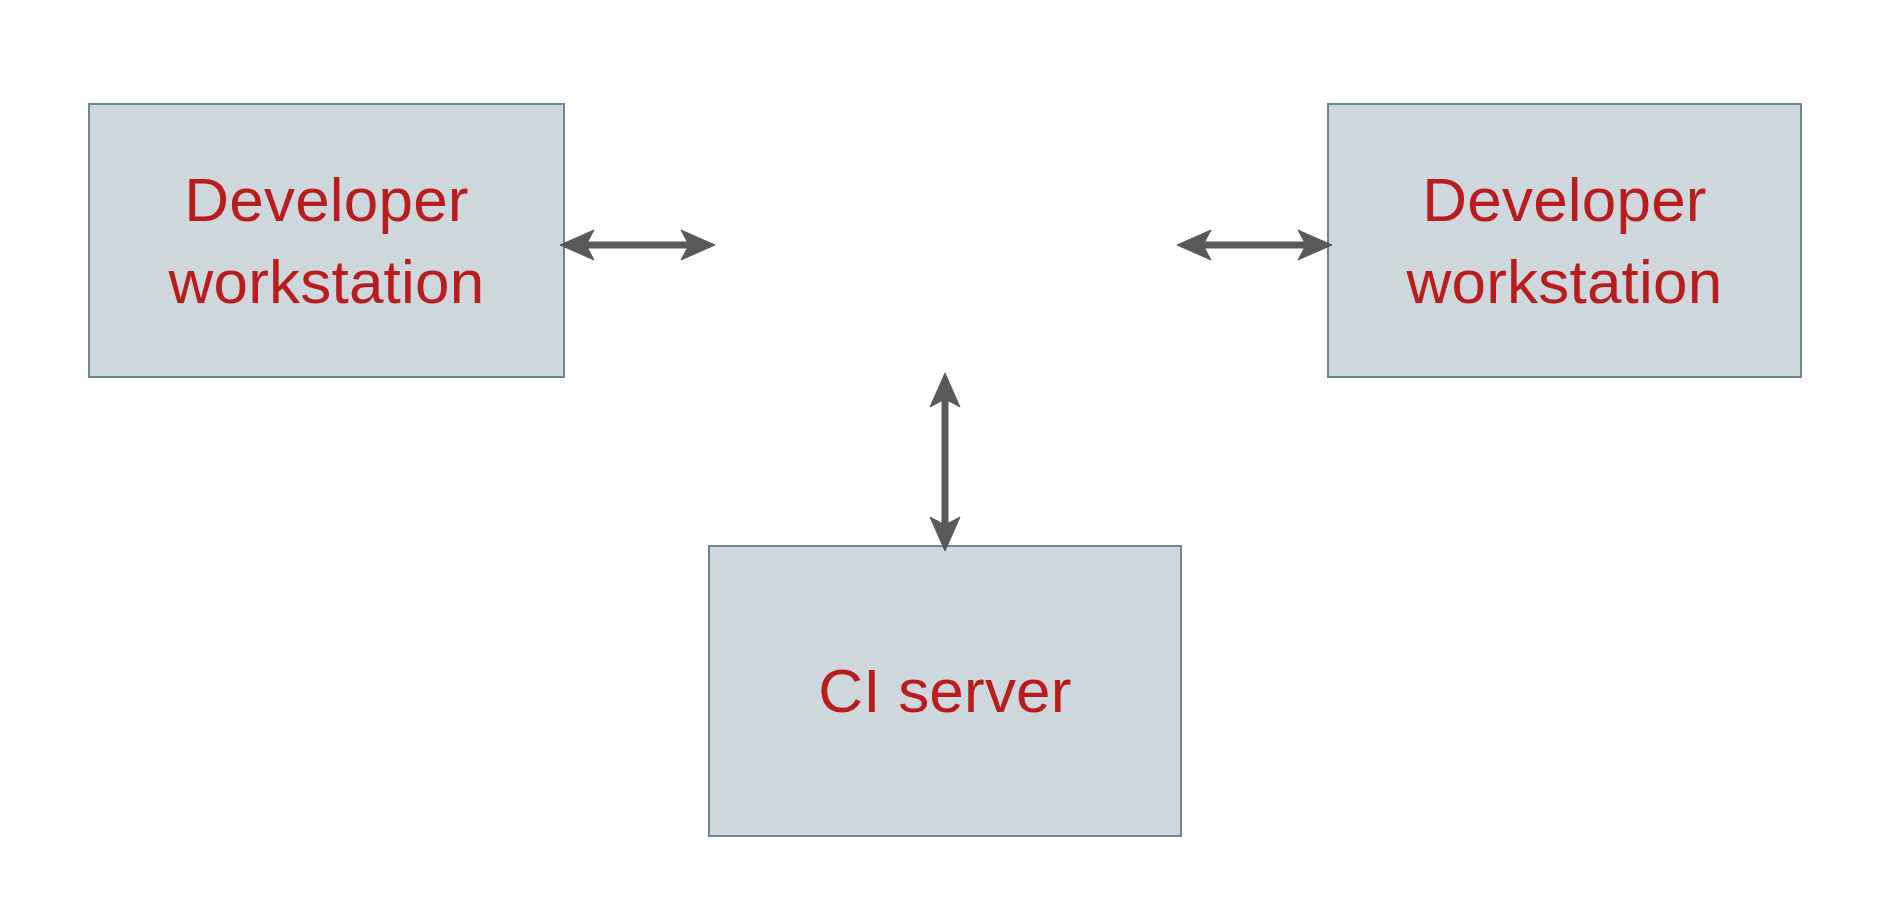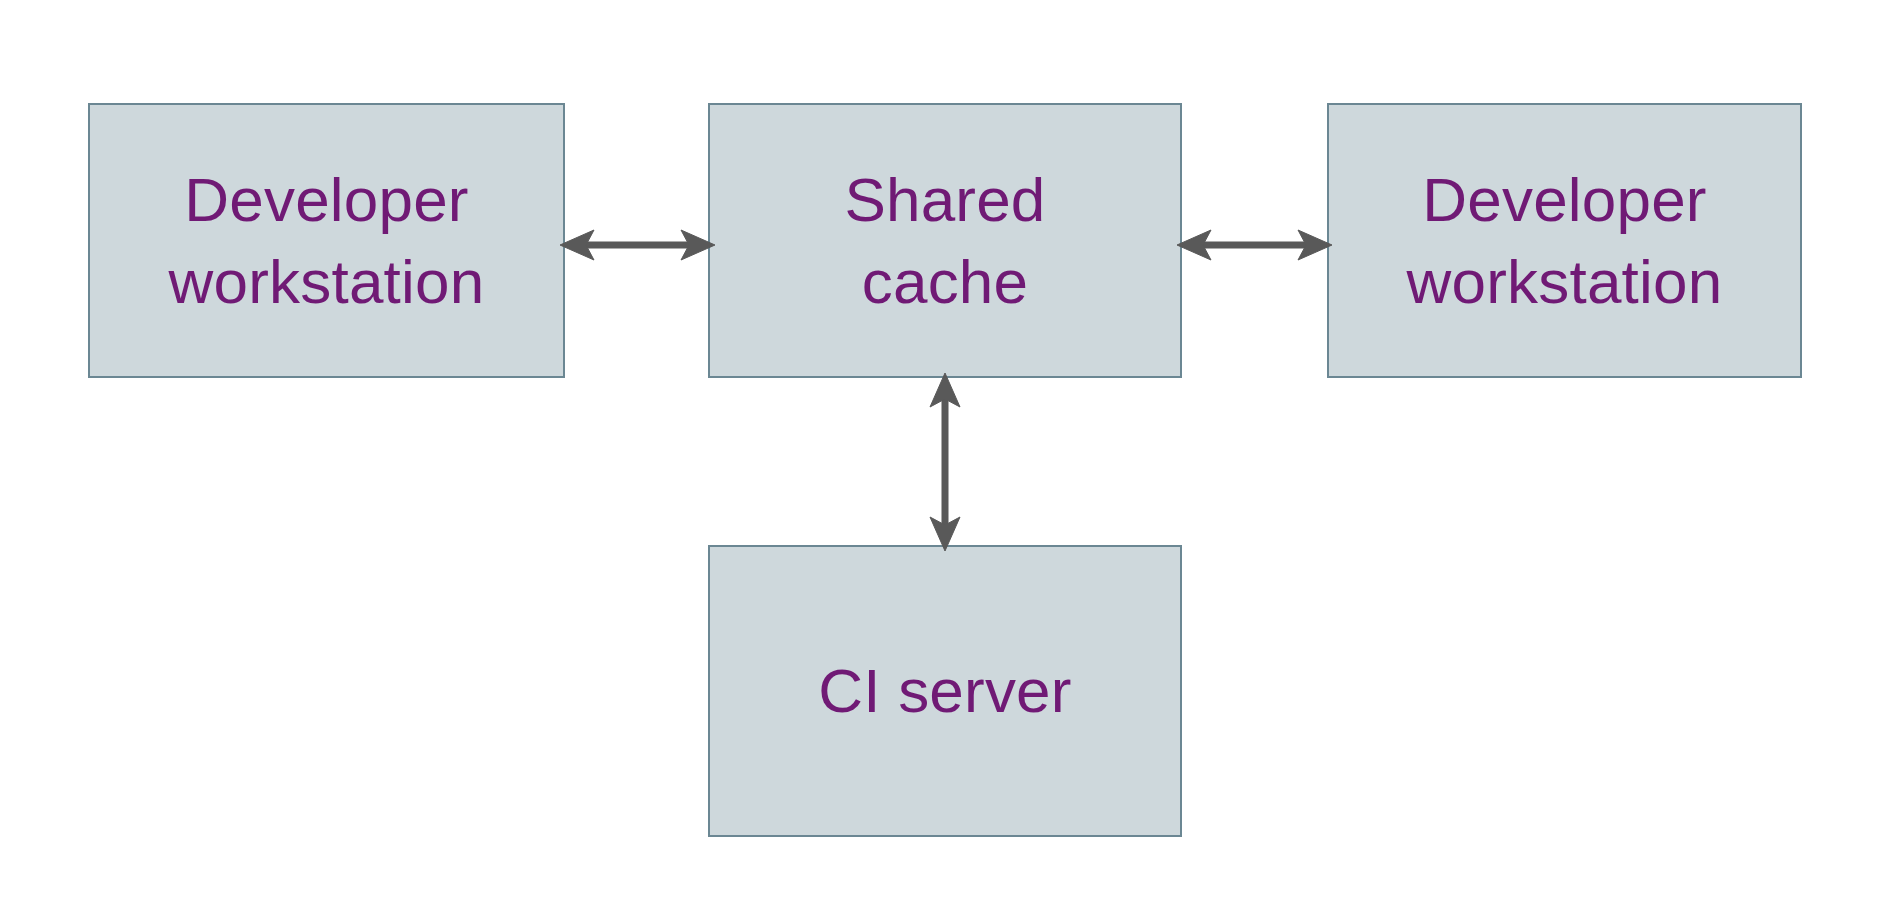--- a/index.html
+++ b/index.html
@@ -25,21 +25,21 @@
     background: #ced8dc;
     border: 2px solid #6b8793;
     display: flex;
     align-items: center;
     justify-content: center;
     text-align: center;
   }
   .node-label {
     font-size: 62px;
     line-height: 1.32;
-    color: #701a75;
+    color: #b91c1c;
     letter-spacing: 0.2px;
     font-weight: 400;
     white-space: pre-line;
     padding: 0 6px;
   }
   
   #node-dev-left   { left: 88px;   top: 103px; width: 477px; height: 275px; }
   #node-shared     { left: 708px;  top: 103px; width: 474px; height: 275px; }
   #node-dev-right  { left: 1327px; top: 103px; width: 475px; height: 275px; }
   #node-ci         { left: 708px;  top: 545px; width: 474px; height: 292px; }
@@ -59,24 +59,20 @@
 </head>
 <body>
 
 <div id="canvas">
 
   <div class="node" id="node-dev-left">
     <span class="node-label">Developer
 workstation</span>
   </div>
 
-  <div class="node" id="node-shared">
-    <span class="node-label">Shared
-cache</span>
-  </div>
 
   <div class="node" id="node-dev-right">
     <span class="node-label">Developer
 workstation</span>
   </div>
 
   <div class="node" id="node-ci">
     <span class="node-label">CI server</span>
   </div>
 

